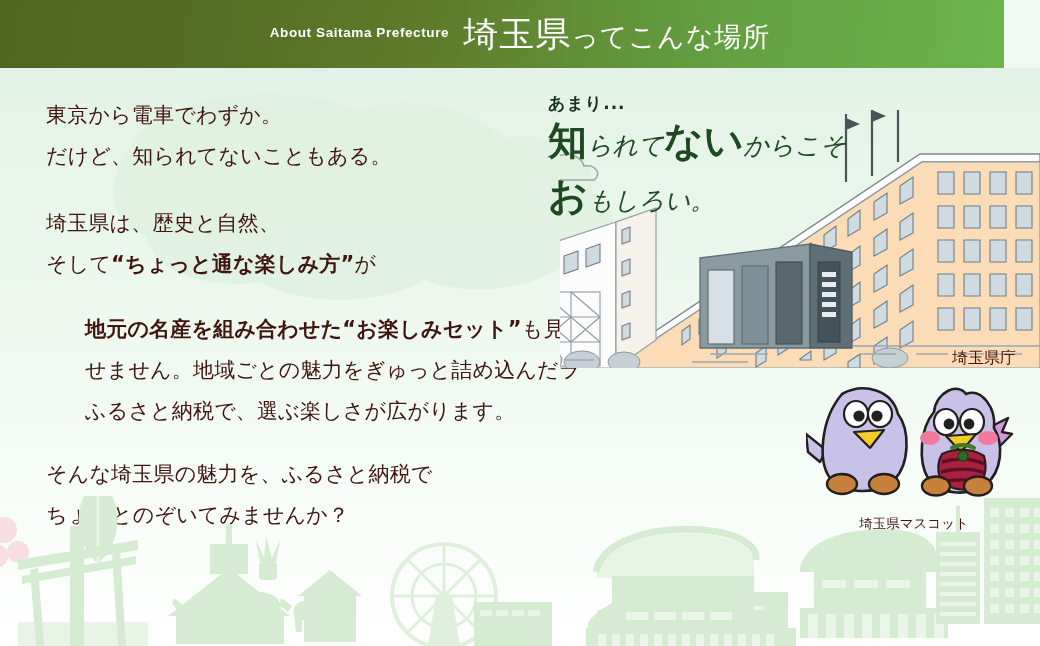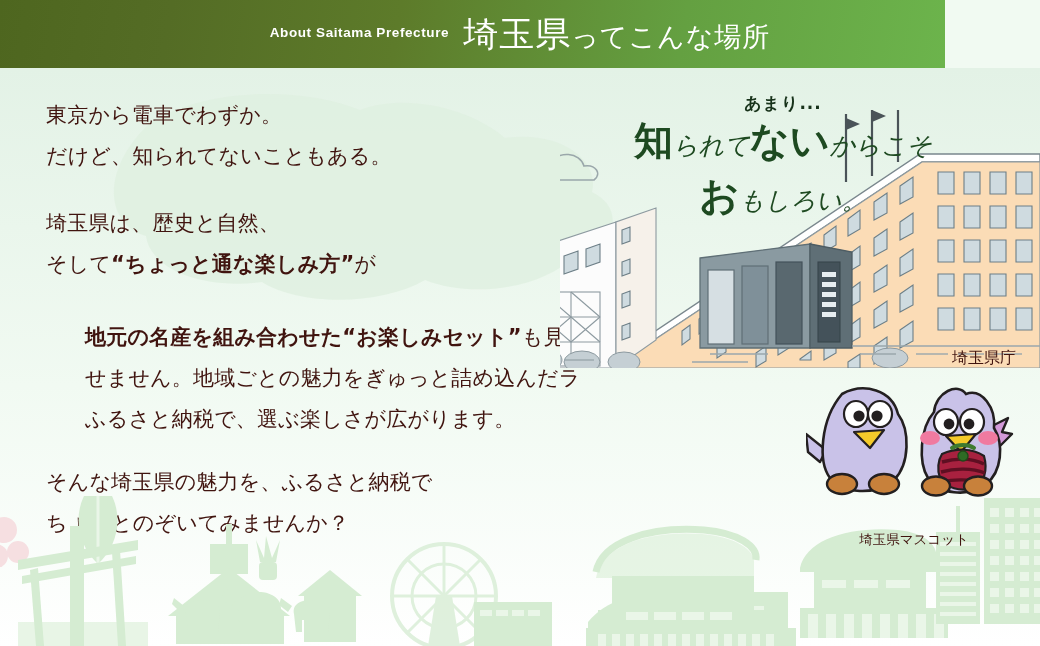--- a/index.html
+++ b/index.html
@@ -9,24 +9,23 @@
     font-family:"Liberation Sans","DejaVu Sans",sans-serif;
     overflow:hidden;
   }
   .page{
     position:relative;width:1040px;height:646px;overflow:hidden;
     background:#f1faf2;
   }
 
   
   .header{
-    position:absolute;left:0;top:0;width:897px;height:68px;
+    position:absolute;left:0;top:0;width:1004px;height:68px;
     background:linear-gradient(100deg,#4e661f 0%,#546c25 18%,#5d7b2a 42%,#64a041 72%,#6cb44c 100%);
     overflow:hidden;
-    padding-left:48px;
   }
   .header-inner{
     position:absolute;left:0;top:0;width:1040px;height:68px;
     display:flex;align-items:center;justify-content:center;gap:14px;
   }
   .header-eyebrow{
     color:#ffffff;font-size:13.5px;font-weight:bold;letter-spacing:.6px;
     white-space:nowrap;transform:translateY(-2px);
   }
   .header-title{
@@ -42,35 +41,34 @@
   .backdrop svg{display:block;}
 
   
   .copy{
     position:absolute;left:46px;top:95px;width:730px;
     color:#40140f;
     font-family:"DejaVu Sans","Liberation Sans",sans-serif;
   }
   .para{margin:0 0 16px 0;}
   .para.p1{margin-bottom:26px;}
-  .para.p2{margin-bottom:32px;}
+  .para.p2{margin-bottom:24px;}
   .para.p3{margin-bottom:22px;margin-left:39px;}
   .line{
     display:block;white-space:nowrap;
     font-size:21px;line-height:41px;letter-spacing:.2px;
   }
   .em{font-weight:bold;}
   .quo{font-weight:bold;}
 
   
   .green-head{
     position:absolute;left:548px;top:92px;width:470px;
     color:#1e4a21;z-index:6;
     font-family:"DejaVu Sans","Liberation Sans",sans-serif;
-    text-align:center;
   }
   .gh-amari{font-size:17px;font-weight:bold;color:#17321a;letter-spacing:1px;display:block;margin-bottom:2px;}
   .gh-l1,.gh-l2{display:block;white-space:nowrap;line-height:47px;}
   .gh-xl{font-size:39px;font-weight:bold;}
   .gh-sm{font-size:25px;font-weight:normal;font-style:italic;}
 
   
   .building{position:absolute;left:560px;top:110px;width:480px;height:258px;z-index:3;}
   .bldg-caption{
     position:absolute;left:952px;top:348px;z-index:7;
@@ -78,21 +76,21 @@
     font-family:"DejaVu Sans","Liberation Sans",sans-serif;
   }
 
   
   .mascots{position:absolute;left:806px;top:378px;width:216px;height:140px;z-index:6;}
   .mascot-caption{
     position:absolute;left:806px;top:515px;width:216px;z-index:7;
     text-align:center;color:#40140f;line-height:17px;
     font-family:"DejaVu Sans","Liberation Sans",sans-serif;
   }
-  .mc-l1{display:block;font-size:13.5px;margin-top:16px;}
+  .mc-l1{display:block;font-size:13.5px;}
   .mc-l2{display:block;font-size:13.5px;letter-spacing:-.3px;}
 
   
   .skyline{position:absolute;left:0;bottom:0;width:1040px;height:150px;z-index:1;}
 </style>
 </head>
 <body>
 
 <div class="page">
 

